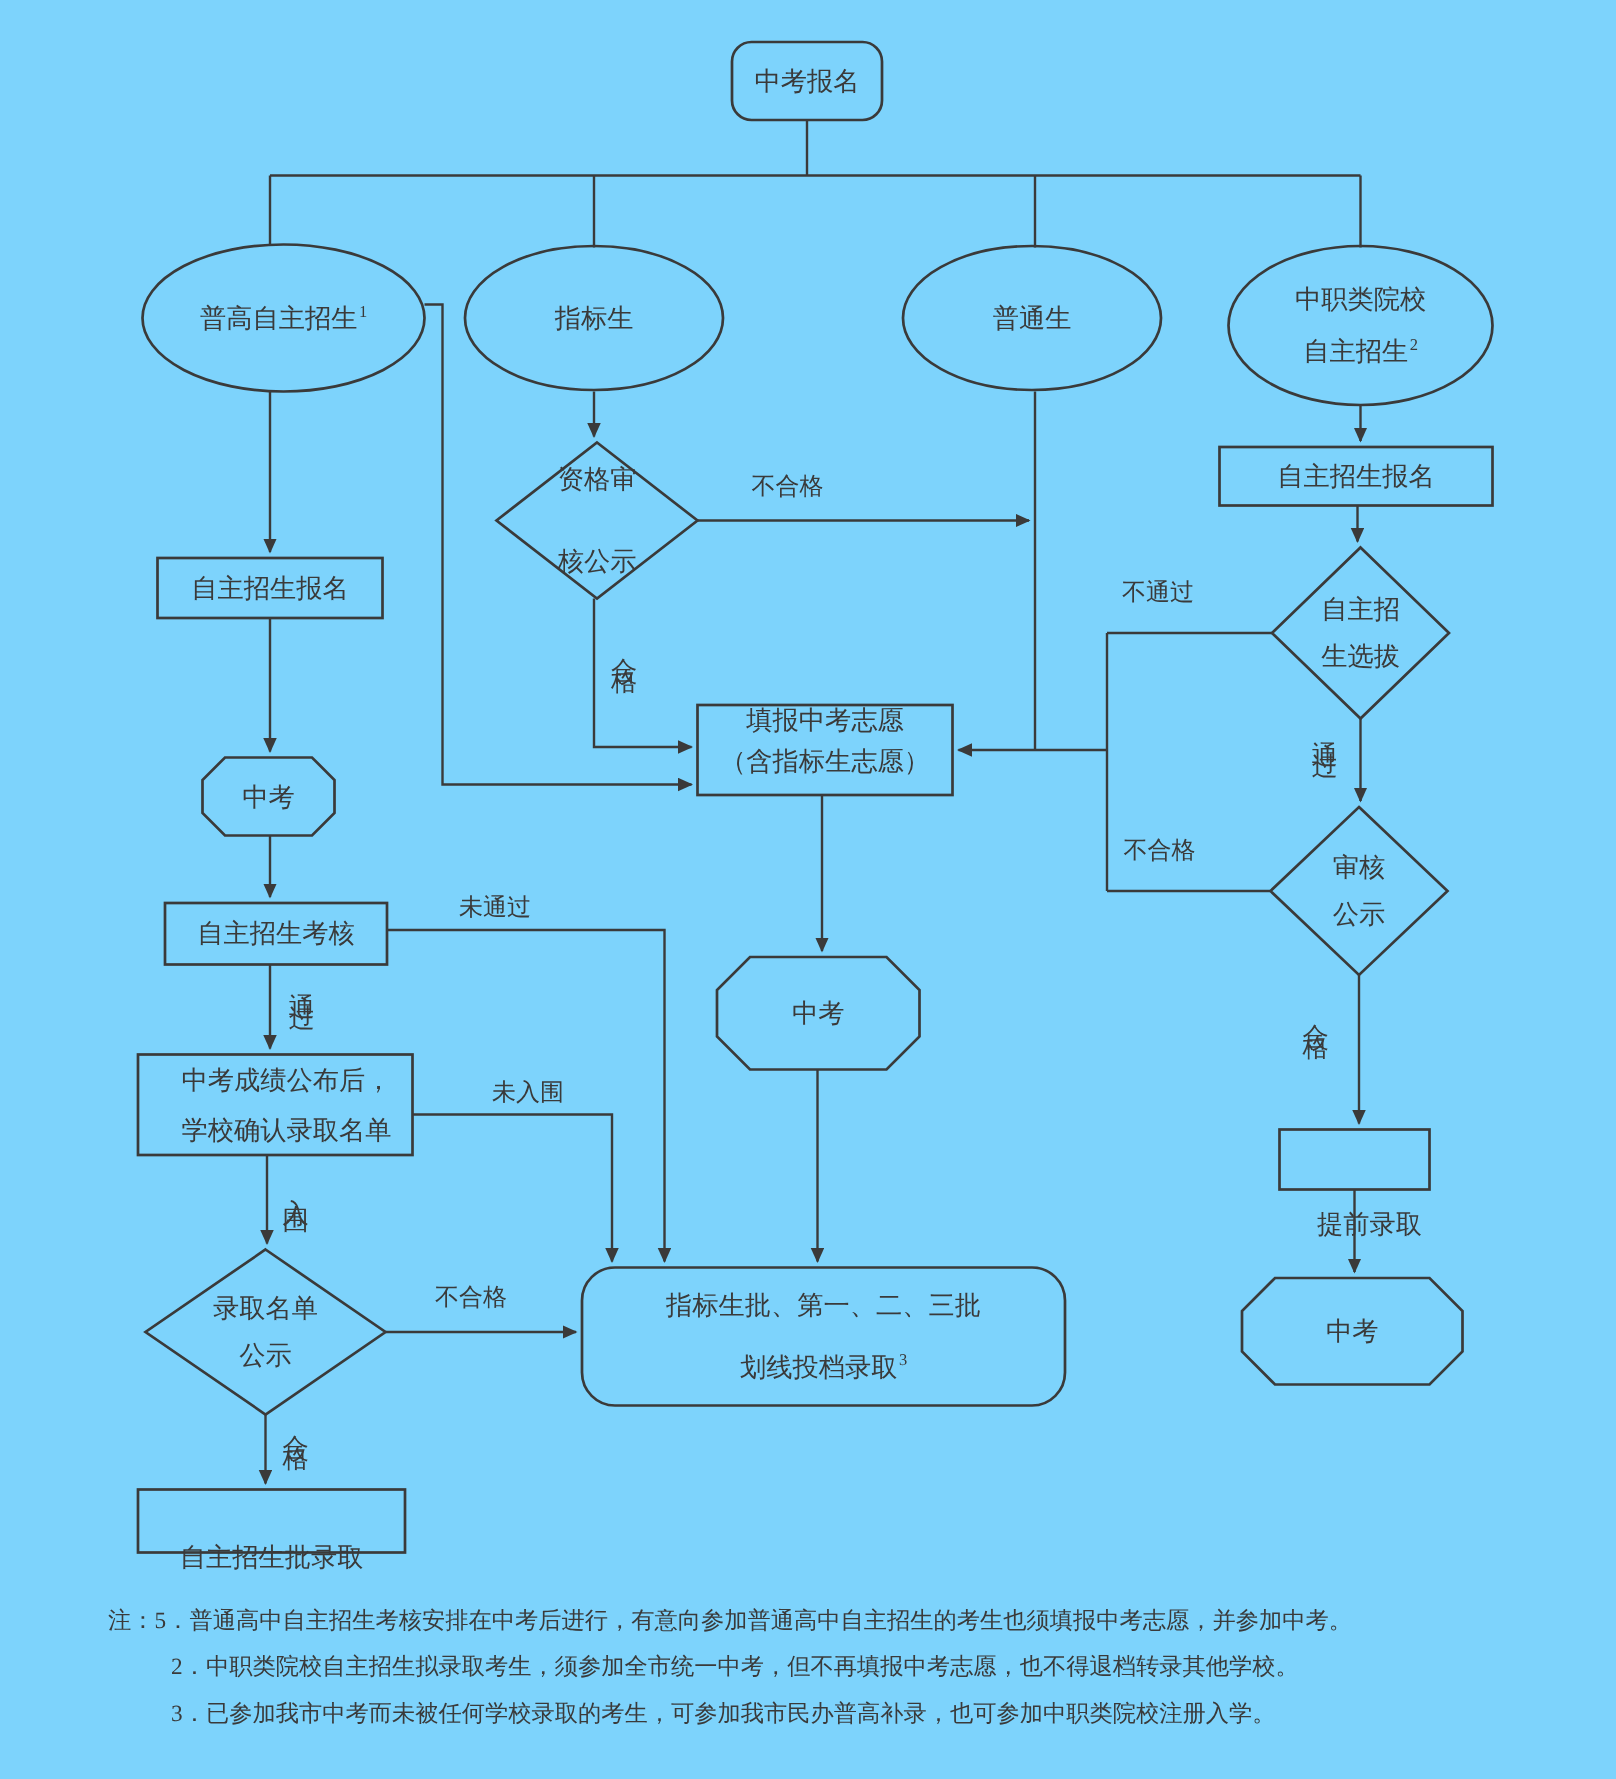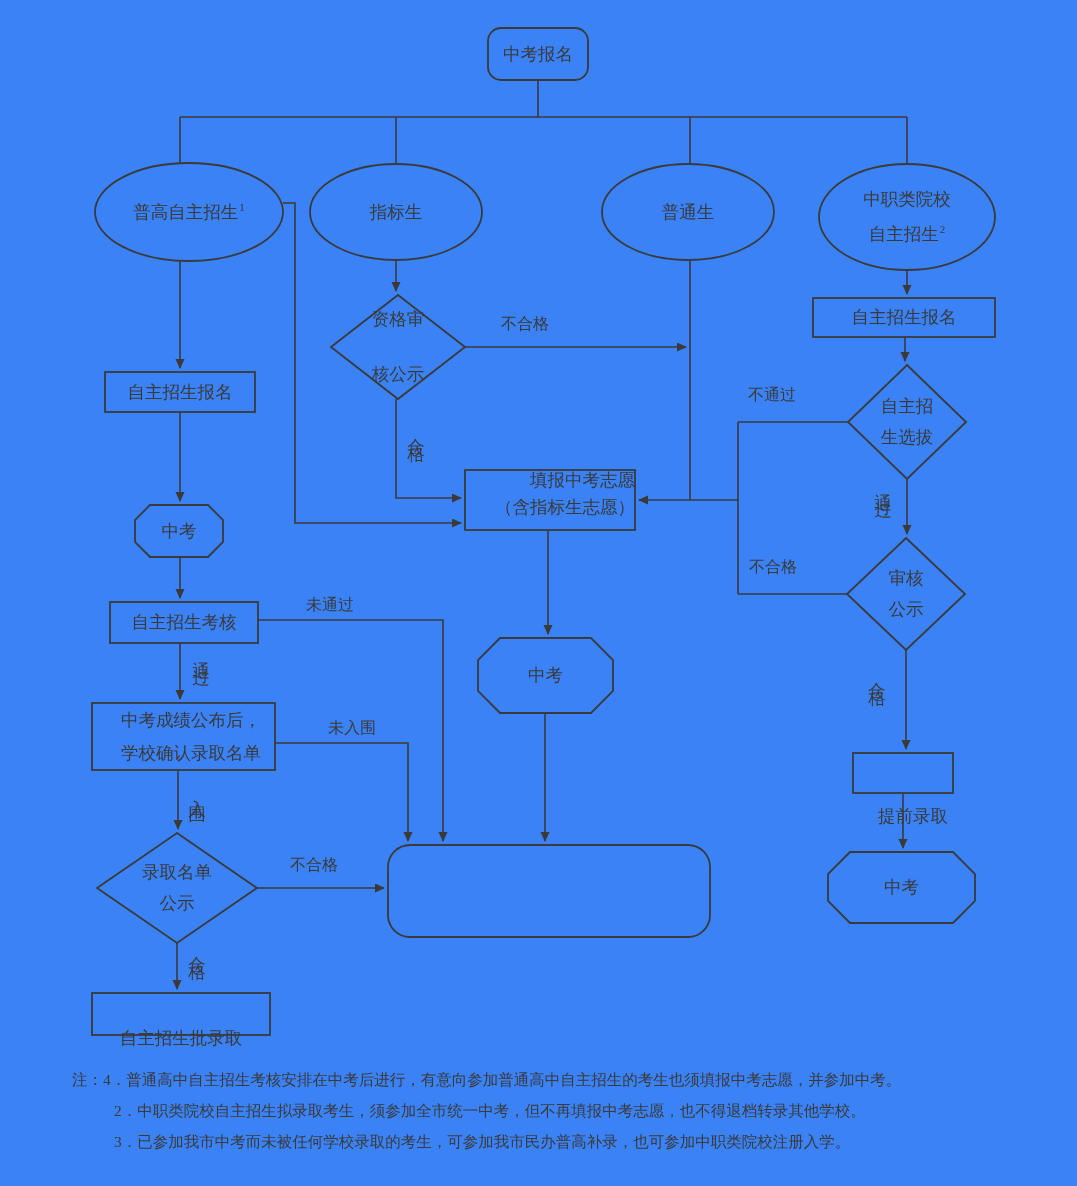--- a/index.html
+++ b/index.html
@@ -1,19 +1,19 @@
 <!DOCTYPE html>
 <html><head>
 <meta charset="utf-8">
 <style>
   html,body { margin:0; padding:0; background:#ffffff; }
   .page {
     position:relative;
     width:1077px; height:1186px;
-    background:#3b82f6;
+    background:#7dd3fc;
     font-family:"Liberation Serif","DejaVu Serif",serif;
     color:#3a3a3a;
     overflow:hidden;
   }
   .svg-layer { position:absolute; left:0; top:0; }
   .txt {
     position:absolute;
     display:flex; flex-direction:column;
     align-items:center; justify-content:center;
     text-align:center;
@@ -152,27 +152,31 @@
     <div>公示</div>
   </div>
 
   <div class="txt" style="left:92px; top:993px; width:178px; height:42px;margin-top:24px;">自主招生批录取</div>
 
   <div class="txt lh-dia" style="left:333px; top:307px; width:130px; height:80px;gap:24px;">
     <div>资格审</div>
     <div>核公示</div>
   </div>
 
-  <div class="txt" style="left:465px; top:470px; width:170px; height:48px; line-height:1.55;align-items:flex-end;">
+  <div class="txt" style="left:465px; top:470px; width:170px; height:48px; line-height:1.55;">
     <div>填报中考志愿</div>
     <div>（含指标生志愿）</div>
   </div>
 
   <div class="txt" style="left:478px; top:638px; width:135px; height:75px;">中考</div>
 
+  <div class="txt lh-wide" style="left:388px; top:845px; width:322px; height:92px;">
+    <div>指标生批、第一、二、三批</div>
+    <div><span>划线投档录取</span><span class="sup">3</span></div>
+  </div>
 
   <div class="txt" style="left:813px; top:298px; width:182px; height:39px;">自主招生报名</div>
 
   <div class="txt lh-dia" style="left:847px; top:382px; width:120px; height:80px;">
     <div>自主招</div>
     <div>生选拔</div>
   </div>
 
   <div class="txt lh-dia" style="left:846px; top:554px; width:120px; height:80px;">
     <div>审核</div>
@@ -191,18 +195,18 @@
   <div class="hlabel" style="left:728px; top:557px; width:90px;">不合格</div>
 
   <div class="vlabel" style="left:404px; top:424px;">合格</div>
   <div class="vlabel" style="left:189px; top:648px;">通过</div>
   <div class="vlabel" style="left:185px; top:785px;">入围</div>
   <div class="vlabel" style="left:185px; top:942px;">合格</div>
   <div class="vlabel" style="left:871px; top:480px;">通过</div>
   <div class="vlabel" style="left:865px; top:668px;">合格</div>
 
   <div class="note" style="left:72px; top:1070px;">
-    <span>注：</span><span>4．普通高中自主招生考核安排在中考后进行，有意向参加普通高中自主招生的考生也须填报中考志愿，并参加中考。</span>
+    <span>注：</span><span>5．普通高中自主招生考核安排在中考后进行，有意向参加普通高中自主招生的考生也须填报中考志愿，并参加中考。</span>
   </div>
   <div class="note" style="left:114px; top:1101px;">2．中职类院校自主招生拟录取考生，须参加全市统一中考，但不再填报中考志愿，也不得退档转录其他学校。</div>
   <div class="note" style="left:114px; top:1132px;">3．已参加我市中考而未被任何学校录取的考生，可参加我市民办普高补录，也可参加中职类院校注册入学。</div>
 
 </div>
 
 </body></html>

